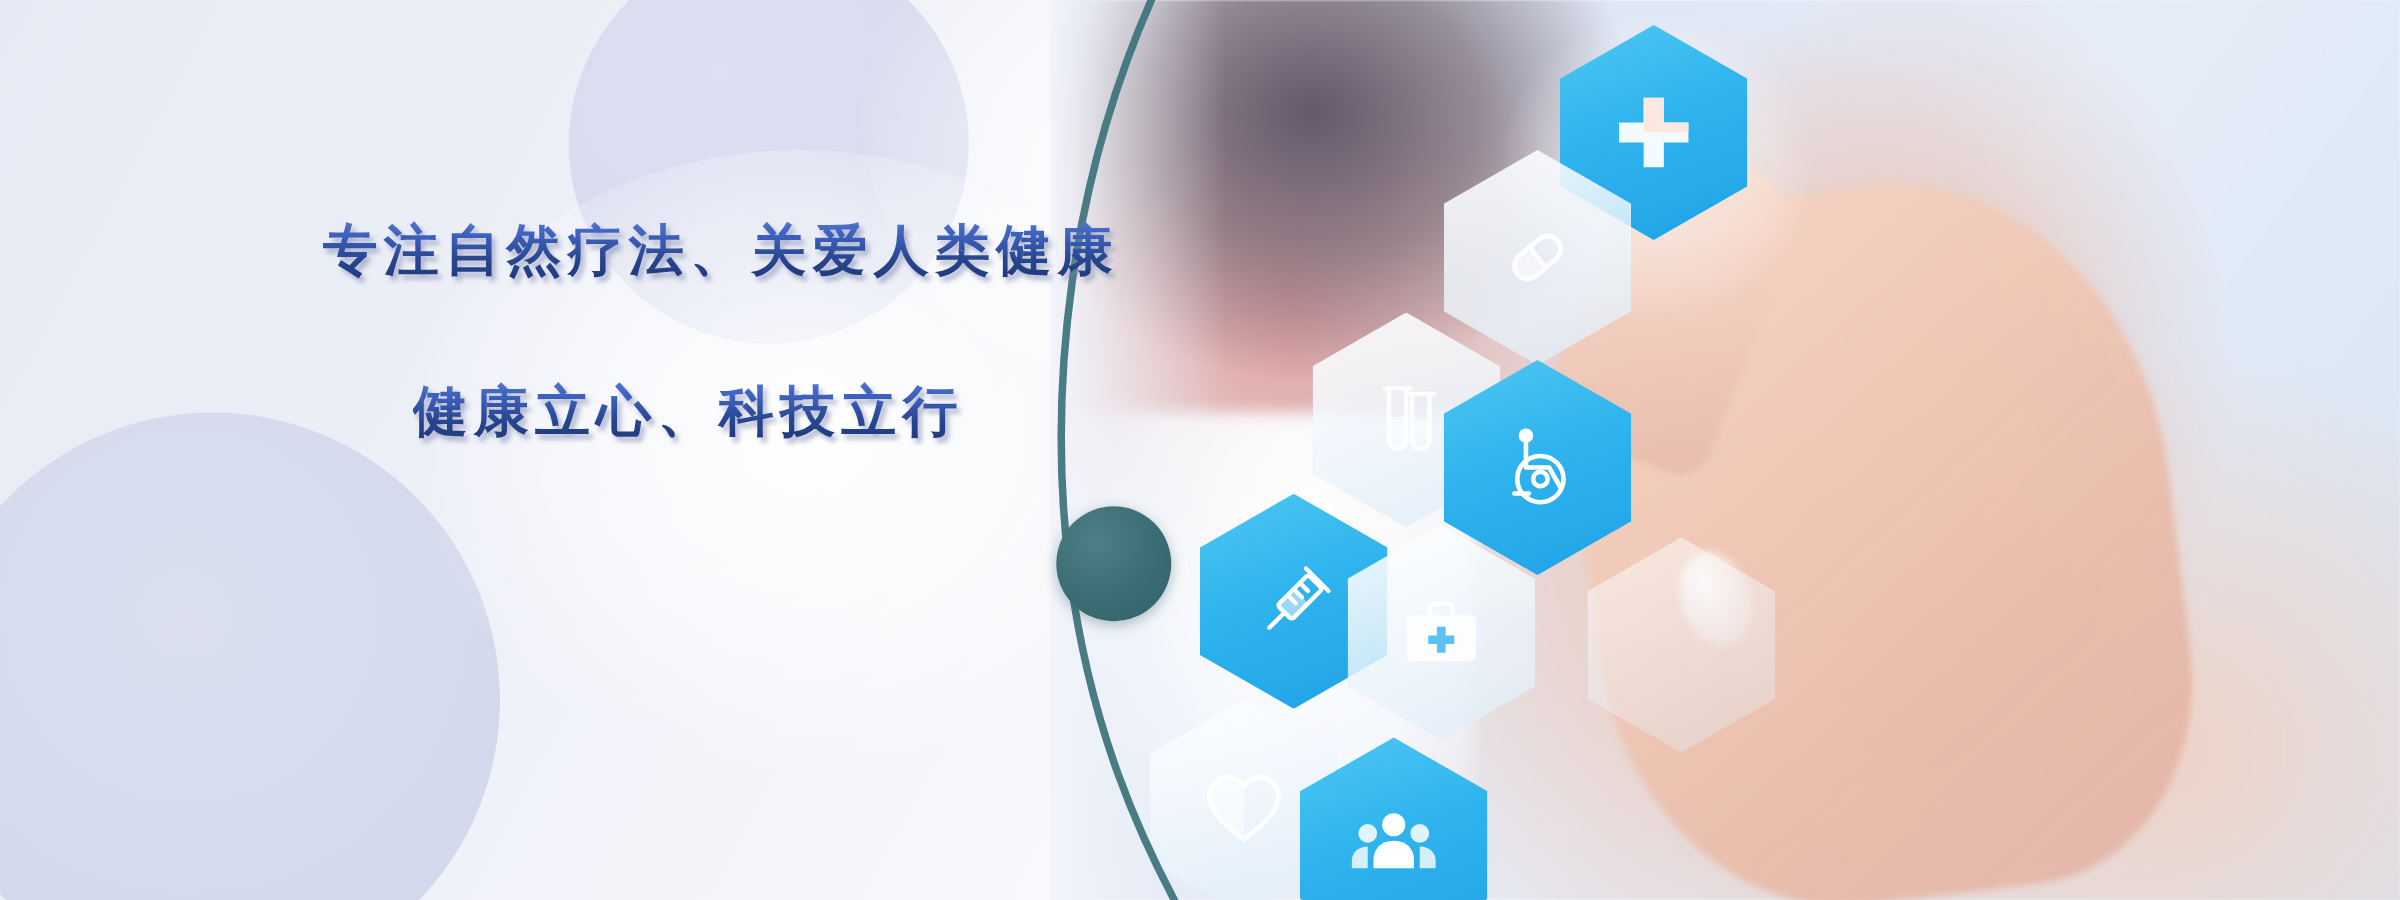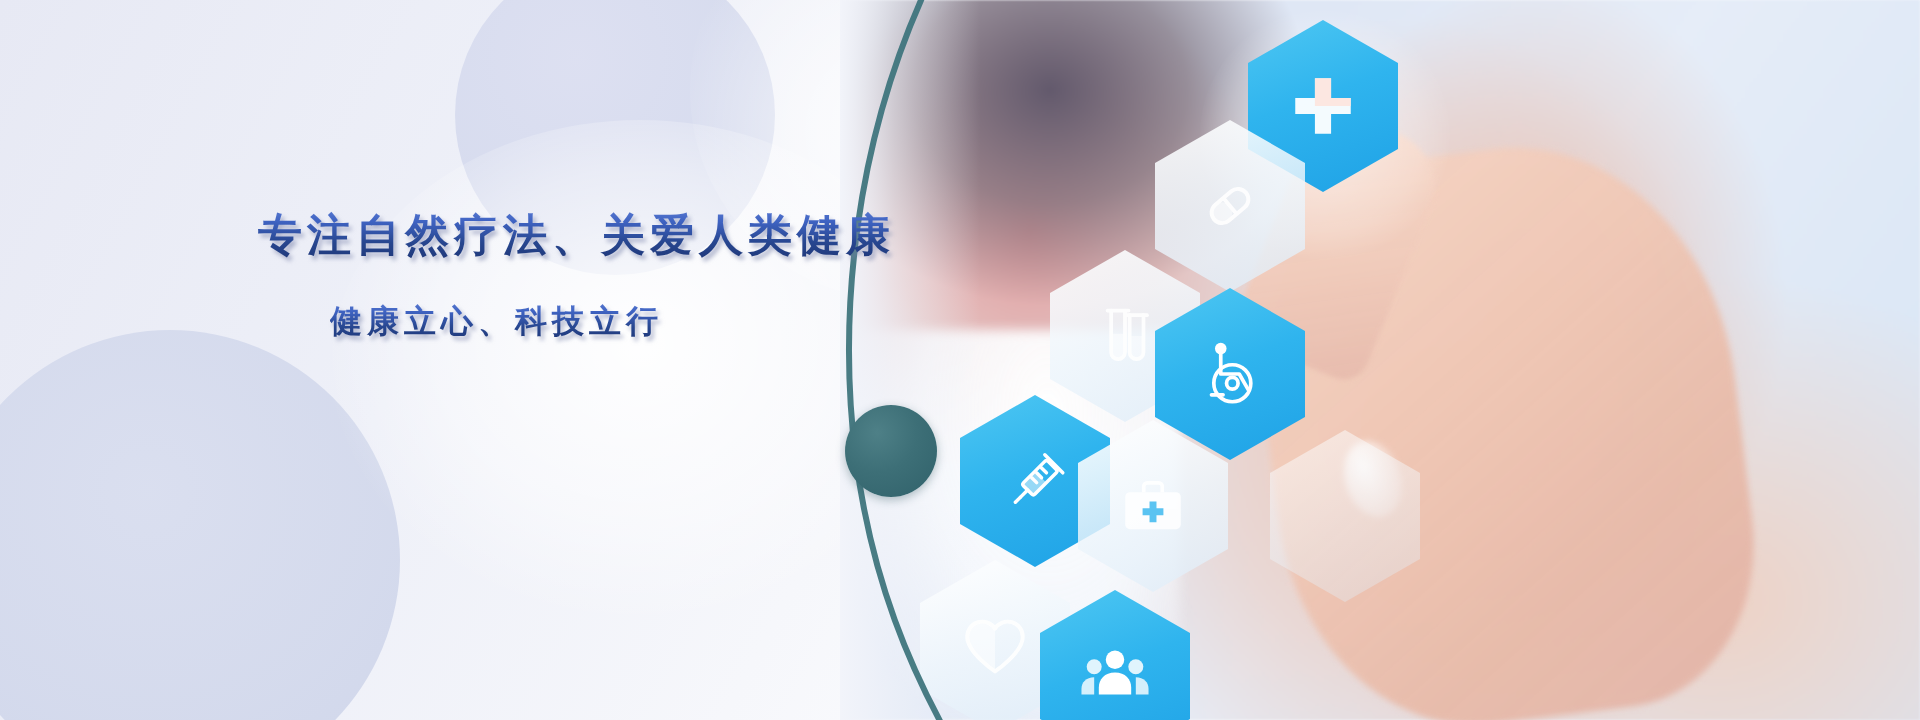--- a/index.html
+++ b/index.html
@@ -25,22 +25,22 @@
     background:radial-gradient(ellipse at 50% 45%, rgba(255,255,255,.95) 0%, rgba(255,255,255,.45) 45%, rgba(255,255,255,0) 72%);}
 
   
   .headline{position:absolute;left:0;top:0;width:880px;height:720px;}
   .hl-line{position:absolute;white-space:nowrap;
     font-weight:bold;letter-spacing:5px;
     background:linear-gradient(180deg,#5f7fd4 0%,#3f63c2 26%,#27468f 62%,#1d3474 100%);
     -webkit-background-clip:text;background-clip:text;color:transparent;
     -webkit-text-fill-color:transparent;
     filter:drop-shadow(3px 4px 2px rgba(120,130,170,.55));}
-  #line1{left:258px;top:206px;font-size:44px;}
-  #line2{left:330px;top:300px;font-size:32px;font-family:Liberation Serif, serif;}
+  #line1{left:258px;top:171px;font-size:44px;}
+  #line2{left:330px;top:300px;font-size:44px;font-family:Liberation Serif, serif;}
 
   
   .photo-wrap{position:absolute;left:840px;top:0;width:1080px;height:720px;overflow:hidden;}
   .photo-bg{position:absolute;inset:0;
     background:
       radial-gradient(ellipse 360px 300px at 210px 90px,  rgba(92,84,104,.95) 0%, rgba(120,108,120,.7) 38%, rgba(180,175,190,0) 72%),
       radial-gradient(ellipse 300px 330px at 190px 230px, rgba(226,150,150,.92) 0%, rgba(226,168,160,.6) 45%, rgba(226,180,175,0) 78%),
       radial-gradient(ellipse 260px 280px at 120px 420px, rgba(236,238,244,.95) 0%, rgba(236,238,244,0) 72%),
       radial-gradient(ellipse 420px 520px at 560px 430px, rgba(238,196,178,.95) 0%, rgba(236,200,186,.55) 45%, rgba(236,205,195,0) 80%),
       radial-gradient(ellipse 330px 430px at 700px 300px, rgba(230,186,170,.85) 0%, rgba(230,190,178,0) 75%),

